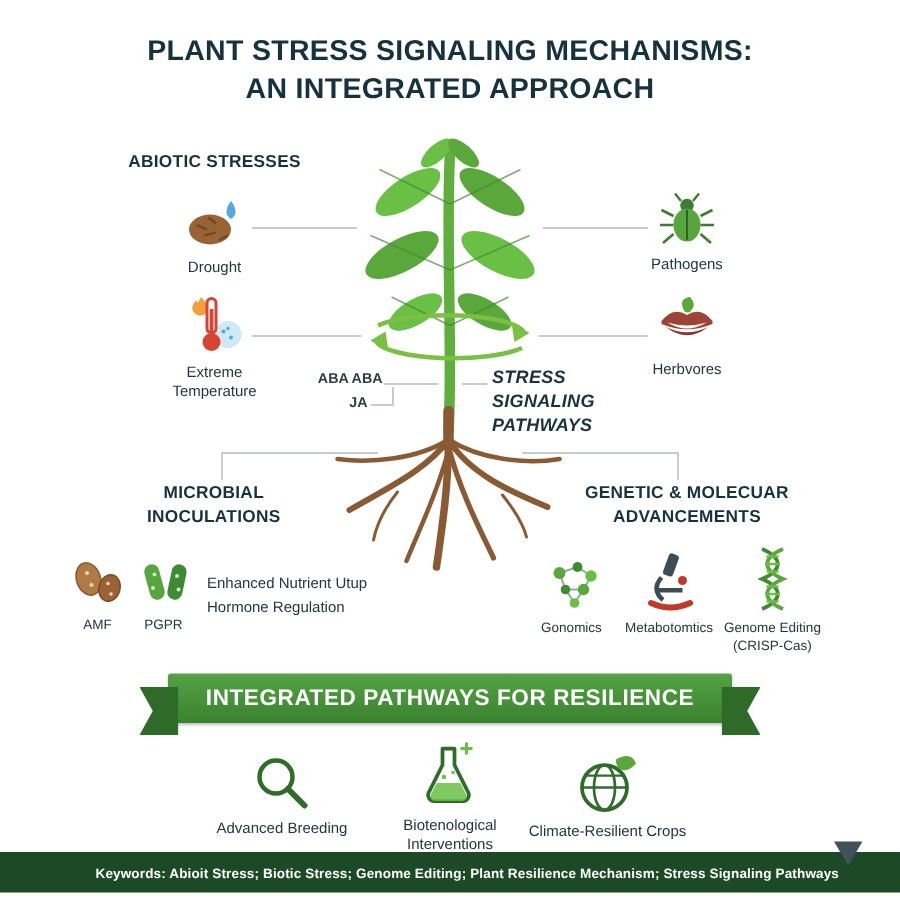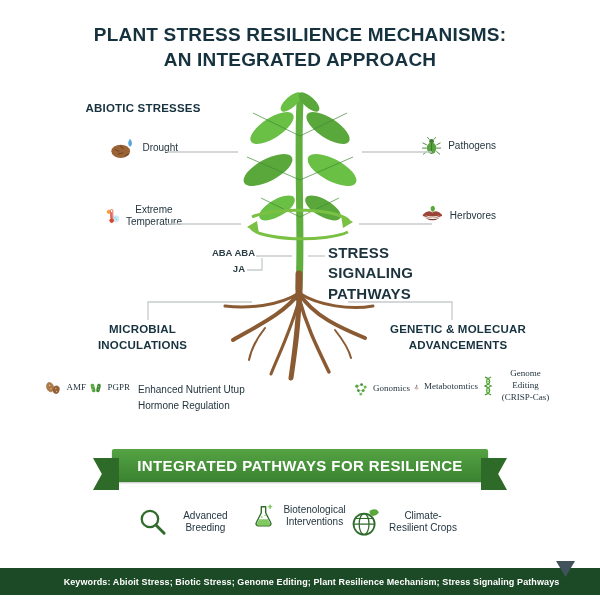--- a/index.html
+++ b/index.html
@@ -1,41 +1,41 @@
 <!DOCTYPE html>
 <html><head>
 <meta charset="utf-8">
 <style>
   html,body{margin:0;padding:0;background:#ffffff;}
   #stage{position:relative;width:600px;height:600px;background:#ffffff;font-family:"Liberation Sans",sans-serif;overflow:hidden;}
   .abs{position:absolute;}
   .z4{z-index:4;}
   .title-line{width:100%;text-align:center;font-weight:800;font-size:19px;line-height:25px;color:#16323e;letter-spacing:.2px;}
   .heading{font-weight:800;font-size:11.5px;color:#16323e;text-align:center;line-height:1.35;letter-spacing:.2px;}
-  .item{display:flex;flex-direction:row;align-items:center;gap:5px;}
+  .item{display:flex;flex-direction:column;align-items:center;gap:5px;}
   .label{font-size:10px;color:#24363f;text-align:center;line-height:1.25;}
-  .small-label{font-size:9px;color:#24363f;text-align:center;line-height:1.3;font-family:Liberation Serif, serif;}
+  .small-label{font-size:9px;color:#24363f;text-align:center;line-height:1.3;}
   .note{font-size:10px;color:#24363f;line-height:1.6;text-align:left;}
   .hormone{font-size:9.5px;font-weight:700;color:#2a3c44;text-align:right;}
-  .pathways{font-size:15px;font-weight:800;color:#1c323c;line-height:1.35;letter-spacing:.2px;text-align:left;}
+  .pathways{font-size:12px;font-weight:800;color:#1c323c;line-height:1.35;letter-spacing:.2px;text-align:left;font-style:italic;}
   svg{display:block;}
   .banner{left:112px;top:449px;width:376px;height:33px;background:linear-gradient(180deg,#55a344,#3a8230);display:flex;align-items:center;justify-content:center;z-index:4;border-radius:2px;box-shadow:0 1px 2px rgba(0,0,0,.25);}
   .banner::before{content:"";position:absolute;left:-19px;top:9px;width:26px;height:32px;background:#2e6b28;clip-path:polygon(0 0,100% 0,100% 100%,0 100%,34% 50%);}
   .banner::after{content:"";position:absolute;right:-19px;top:9px;width:26px;height:32px;background:#2e6b28;clip-path:polygon(0 0,100% 0,66% 50%,100% 100%,0 100%);}
   .banner-text{color:#ffffff;font-weight:800;font-size:15px;letter-spacing:.4px;}
   .footer{left:0;right:0;bottom:5px;height:27px;background:#1d4a26;display:flex;align-items:center;justify-content:center;z-index:3;}
   .footer-text{color:#ffffff;font-size:9px;font-weight:700;letter-spacing:.1px;padding-left:23px;}
 </style>
 </head>
 <body>
 
 <div id="stage">
 
   <div class="abs" style="left:0;top:22px;width:600px;">
-    <div class="title-line">PLANT STRESS RESILIENCE MECHANISMS:</div>
+    <div class="title-line">PLANT STRESS SIGNALING MECHANISMS:</div>
     <div class="title-line">AN INTEGRATED APPROACH</div>
   </div>
 
   <svg class="abs" style="left:195px;top:88px;z-index:2;" width="210" height="312" viewBox="0 0 210 312">
 
     <path d="M105 14 C102 70 107 150 104 200" stroke="#5fae3e" stroke-width="7" fill="none" stroke-linecap="round"></path>
     <path d="M104 186 L104 210" stroke="#8a5a33" stroke-width="7" stroke-linecap="round"></path>
 
     <g>
       <ellipse cx="96" cy="14" rx="13" ry="5.5" fill="#6abf45" transform="rotate(-42 96 14)"></ellipse>

